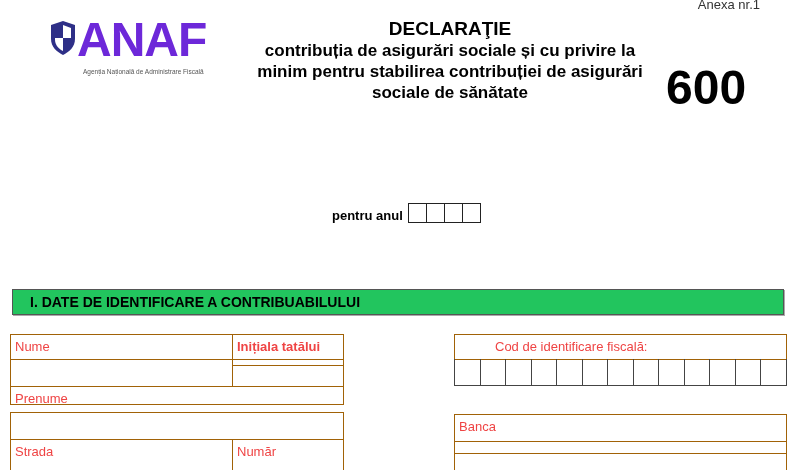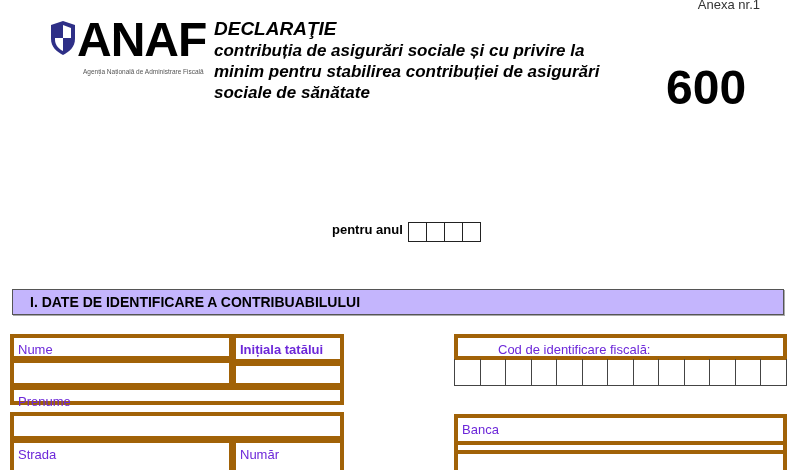--- a/index.html
+++ b/index.html
@@ -1,33 +1,33 @@
 <!DOCTYPE html>
 <html><head>
 <meta charset="utf-8">
 <style>
   html, body { margin:0; padding:0; background:#fff; }
   body { width:795px; height:470px; position:relative; overflow:hidden; font-family:"Liberation Sans", sans-serif; color:#000; }
   .abs { position:absolute; }
   .logo { left:50px; top:18px; width:180px; height:60px; }
-  .logo-word { position:absolute; left:27px; top:-6px; font-size:48px; font-weight:bold; color:#000000; letter-spacing:-1px; font-family:"Liberation Sans", sans-serif; }
+  .logo-word { position:absolute; left:27px; top:-6px; font-size:48px; font-weight:bold; color:#6d28d9; letter-spacing:-1px; font-family:"Liberation Sans", sans-serif; }
   .logo-sub { position:absolute; left:33px; top:50px; font-size:6.5px; color:#555; white-space:nowrap; }
   .annex { right:35px; top:-3px; font-size:13px; color:#333; }
-  .title-block { left:214px; top:18px; width:440px; text-align:left; font-weight:bold;font-style:italic; }
+  .title-block { left:230px; top:18px; width:440px; text-align:center; font-weight:bold; }
   .title-main { font-size:19px; line-height:22px; }
   .title-sub { font-size:17px; line-height:21px; }
   .form-num { left:650px; top:60px; font-size:48px; font-weight:bold;margin-left:16px; }
-  .year-wrap { left:332px; top:203px; display:flex; align-items:flex-start;margin-top:19px; }
+  .year-wrap { left:332px; top:203px; display:flex; align-items:flex-end; }
   .year-label { font-size:13px; font-weight:bold; margin-right:5px; }
   .year-boxes { display:flex; border:1.5px solid #222; height:18px; }
   .year-box { width:17px; height:18px; border-right:1.5px solid #222; }
   .year-box:last-child { border-right:none; }
-  .section-hdr { left:12px; top:289px; width:772px; height:26px; background:#c4b5fd; border:1.5px solid #555; box-sizing:border-box; box-shadow:1px 1px 0 #aaa; }
+  .section-hdr { left:12px; top:289px; width:772px; height:26px; background:#22c55e; border:1.5px solid #555; box-sizing:border-box; box-shadow:1px 1px 0 #aaa; }
   .section-hdr span { position:absolute; left:17px; top:4px; font-size:14px; font-weight:bold; }
-  .cell { position:absolute; border:4px solid #a16207; box-sizing:border-box; font-size:13px; padding:4px 4px; color:#6d28d9; }
+  .cell { position:absolute; border:1px solid #a16207; box-sizing:border-box; font-size:13px; padding:4px 4px; color:#ef4444; }
   .cif-grid { position:absolute; left:454px; top:359px; width:333px; height:27px; display:flex; border:1px solid #444; border-top:none; box-sizing:border-box; }
   .cif-box { flex:1; border-right:1px solid #444; }
   .cif-box:last-child { border-right:none; }
 </style>
 </head>
 <body>
 
 <div class="abs logo">
   <svg style="position:absolute;left:0;top:2px" width="26" height="36" viewBox="0 0 26 36">
     <path d="M13 1 L25 5 L25 19 C25 27 19 32 13 35 C7 32 1 27 1 19 L1 5 Z" fill="#2e2f87"></path>

